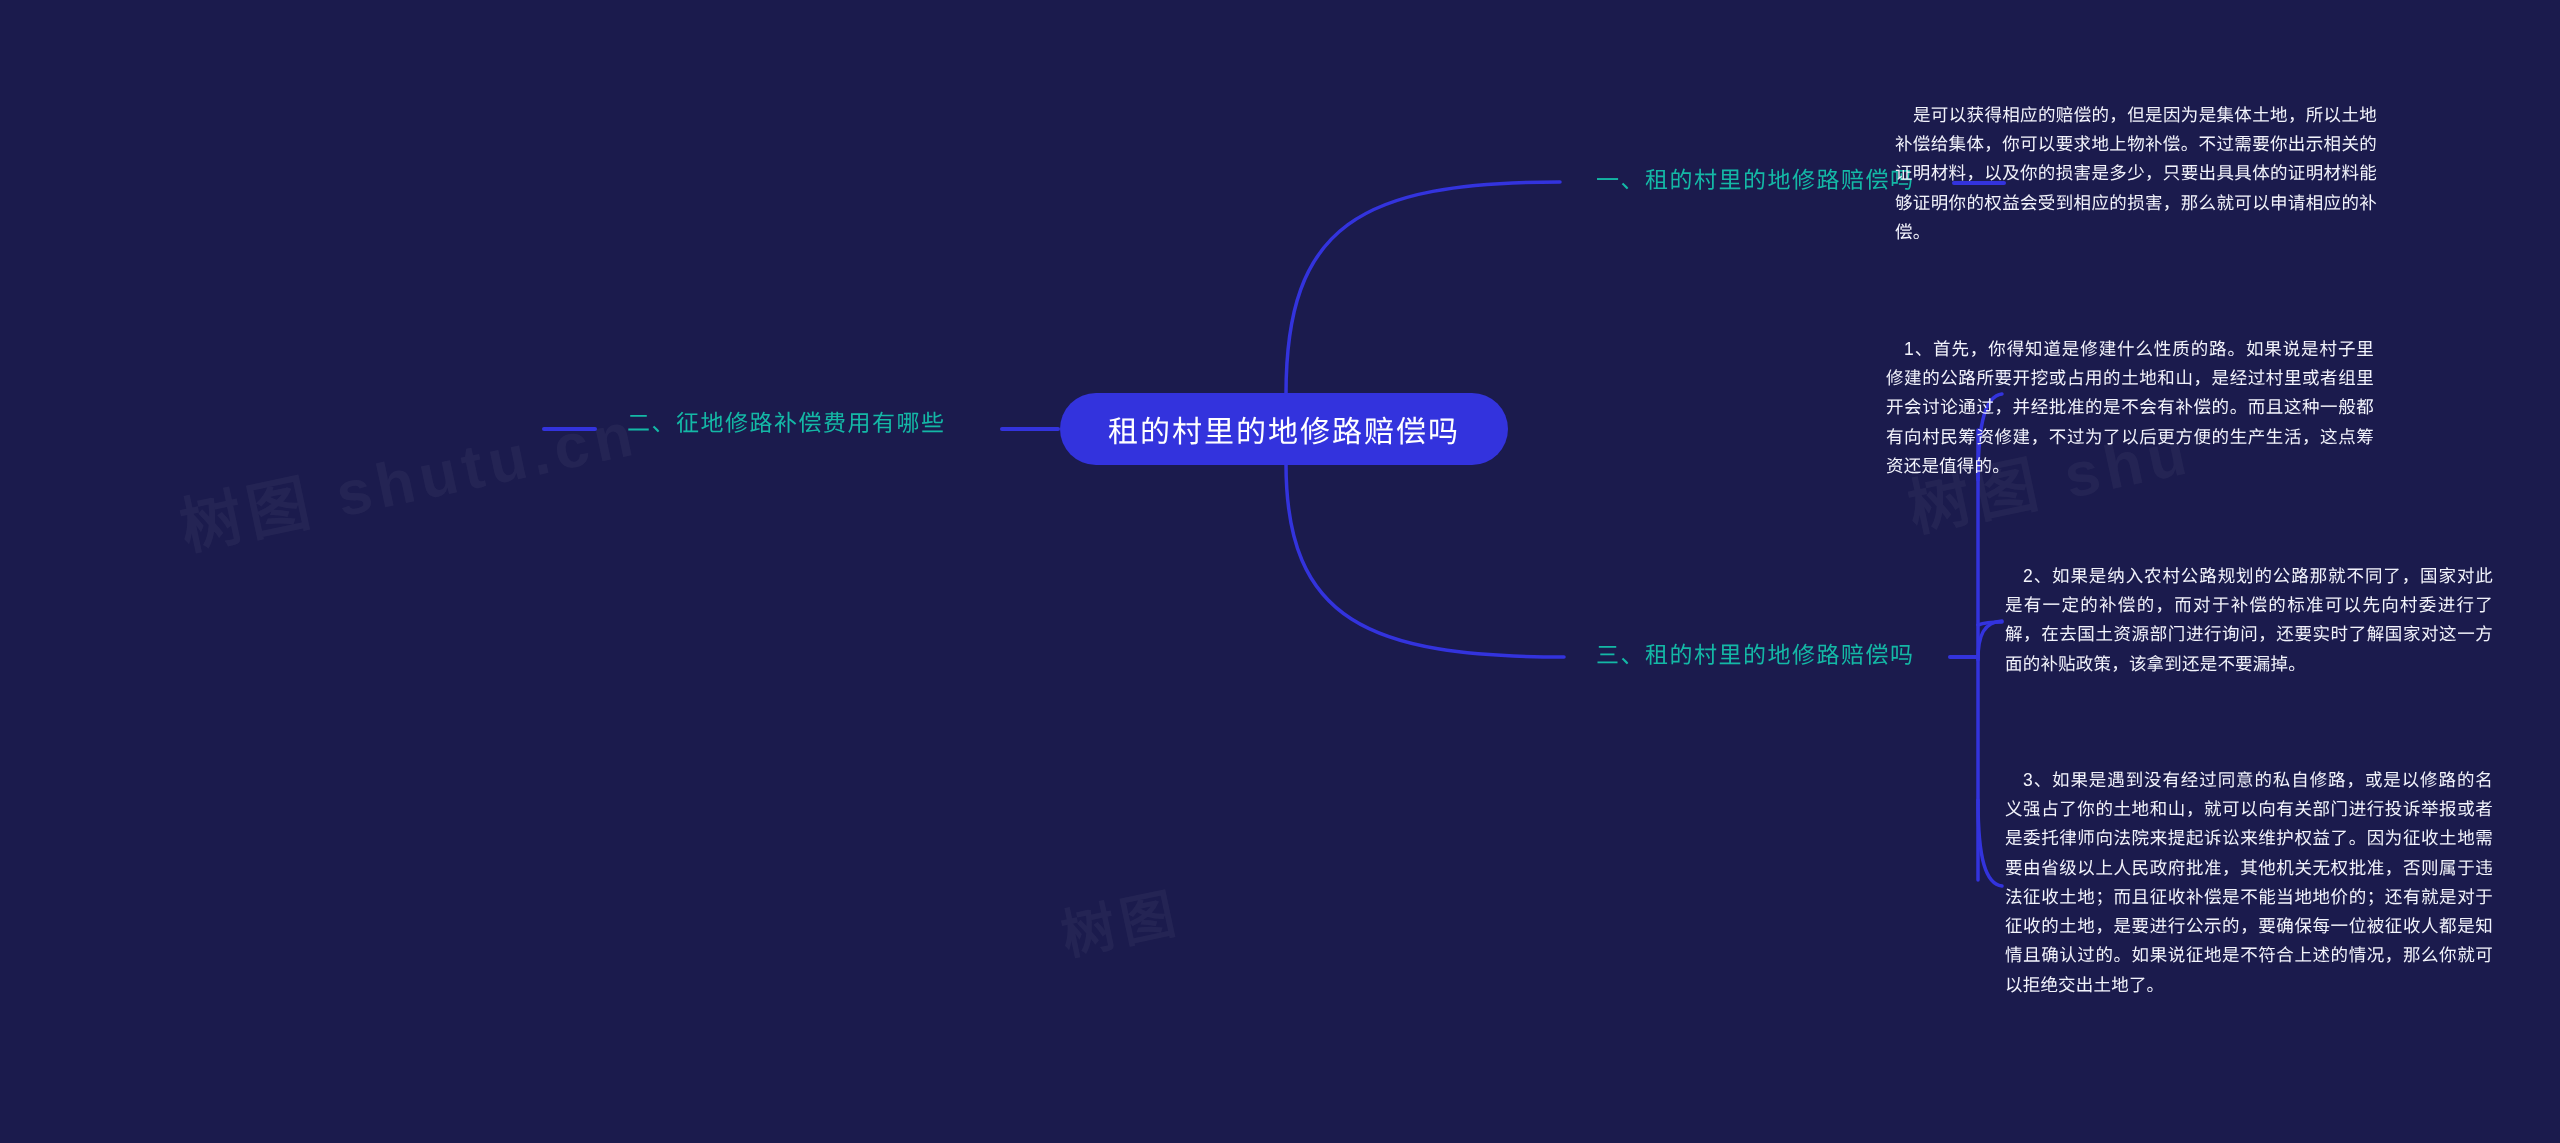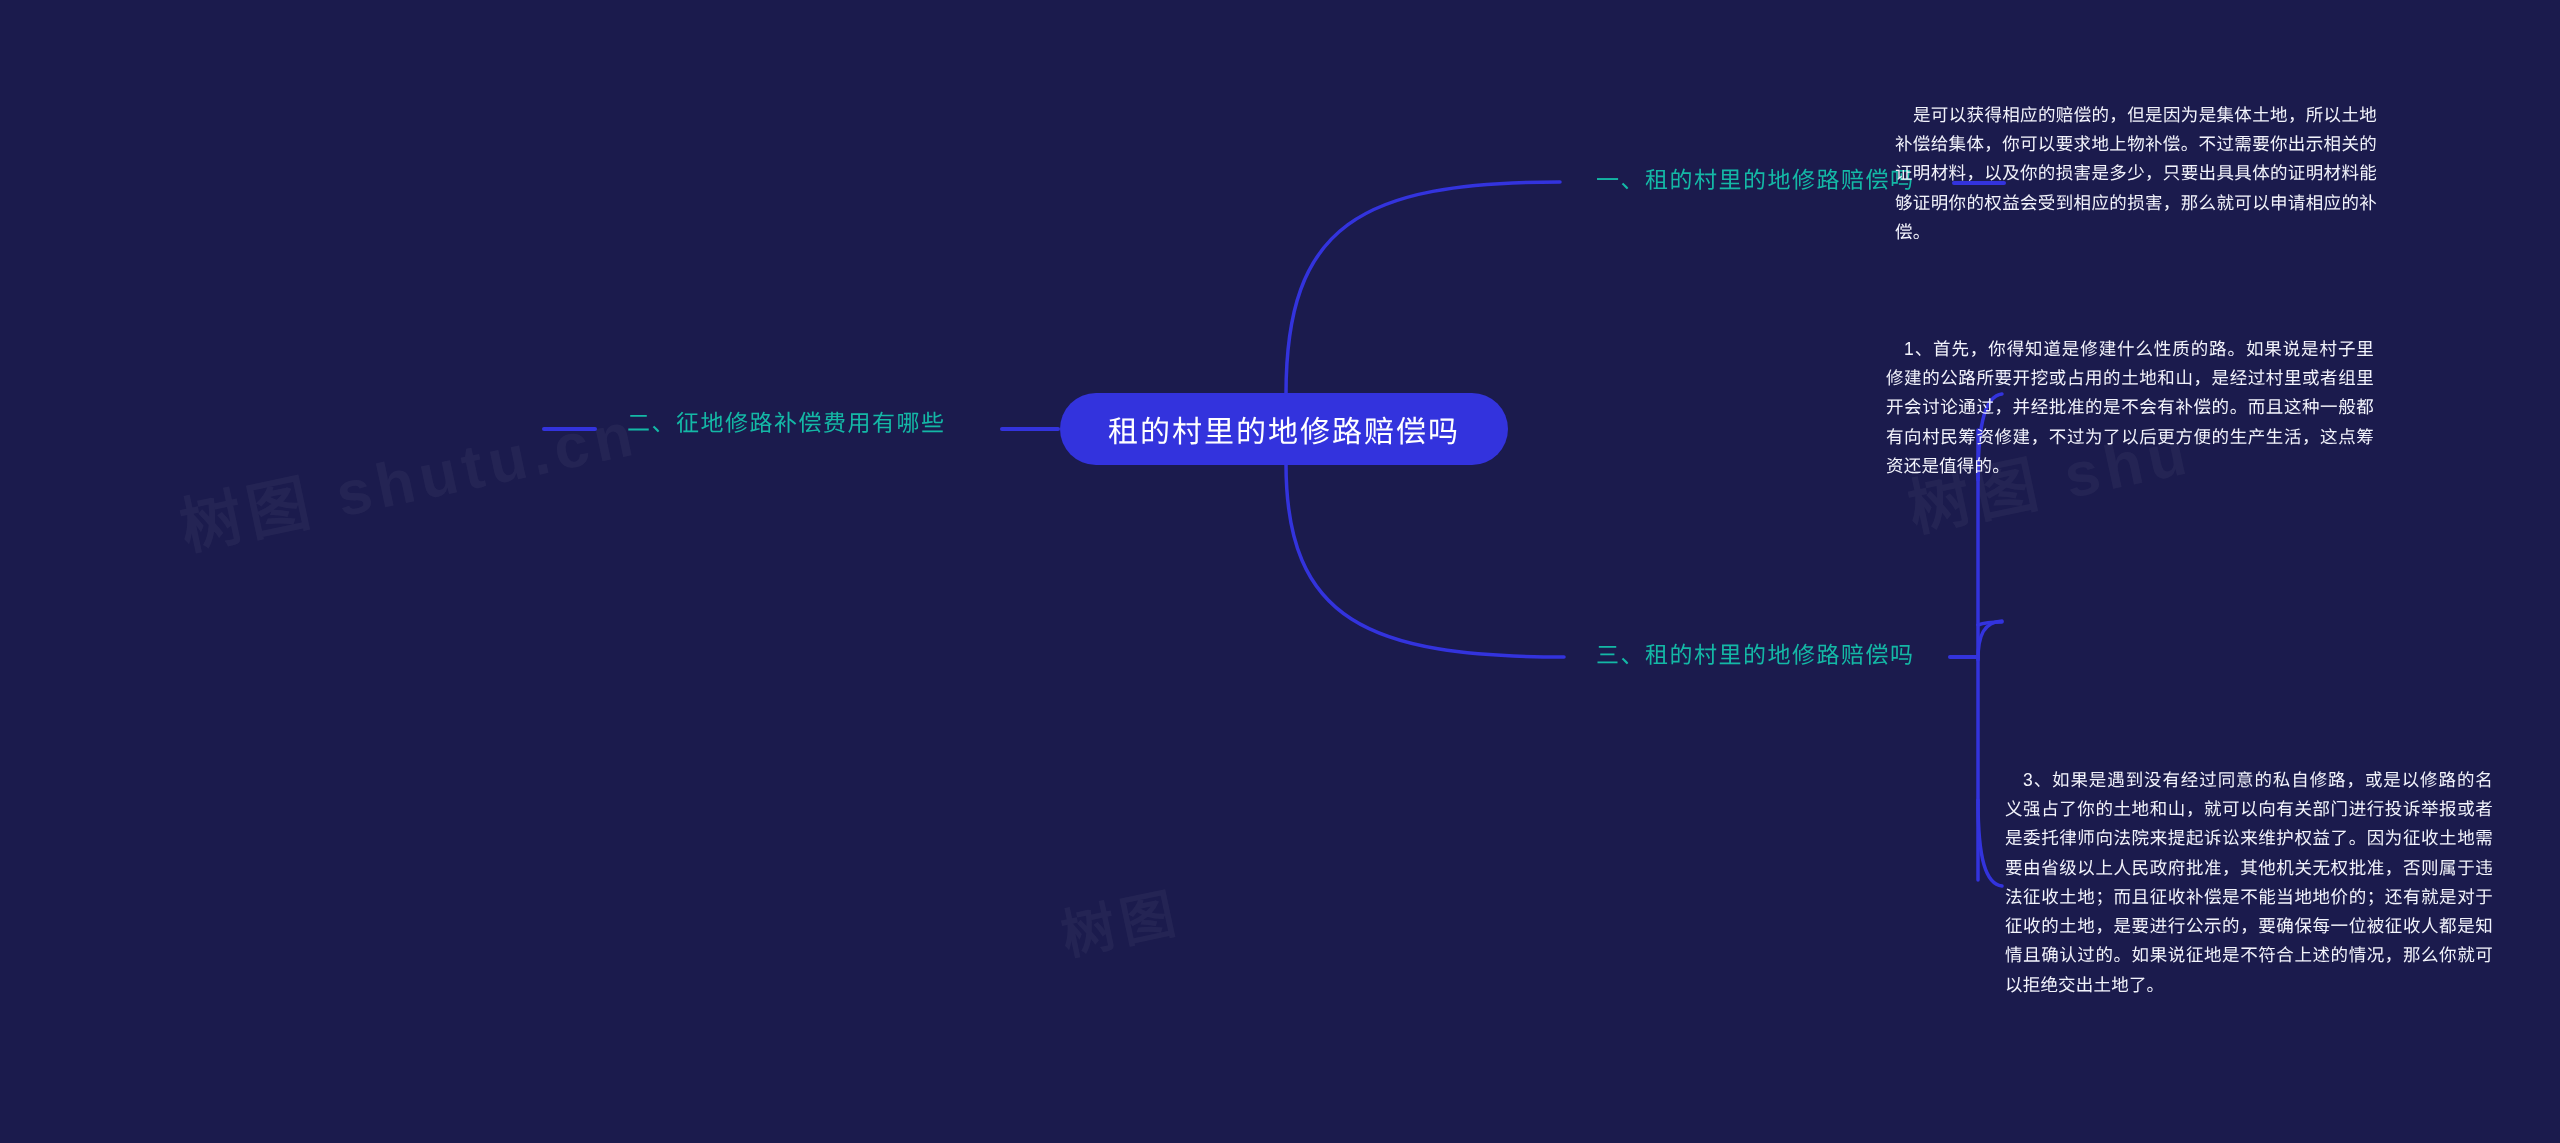--- a/index.html
+++ b/index.html
@@ -132,15 +132,16 @@
   <div class="root-node">
     <span class="root-label">租的村里的地修路赔偿吗</span>
   </div>
 
   <div class="branch-label" id="branch-1">一、租的村里的地修路赔偿吗</div>
   <div class="branch-label" id="branch-2">二、征地修路补偿费用有哪些</div>
   <div class="branch-label" id="branch-3">三、租的村里的地修路赔偿吗</div>
 
   <div class="leaf-block" id="leaf-r1">是可以获得相应的赔偿的，但是因为是集体土地，所以土地补偿给集体，你可以要求地上物补偿。不过需要你出示相关的证明材料，以及你的损害是多少，只要出具具体的证明材料能够证明你的权益会受到相应的损害，那么就可以申请相应的补偿。</div>
   <div class="leaf-block" id="leaf-r2">1、首先，你得知道是修建什么性质的路。如果说是村子里修建的公路所要开挖或占用的土地和山，是经过村里或者组里开会讨论通过，并经批准的是不会有补偿的。而且这种一般都有向村民筹资修建，不过为了以后更方便的生产生活，这点筹资还是值得的。</div>
+  <div class="leaf-block" id="leaf-r3">2、如果是纳入农村公路规划的公路那就不同了，国家对此是有一定的补偿的，而对于补偿的标准可以先向村委进行了解，在去国土资源部门进行询问，还要实时了解国家对这一方面的补贴政策，该拿到还是不要漏掉。</div>
   <div class="leaf-block" id="leaf-r4">3、如果是遇到没有经过同意的私自修路，或是以修路的名义强占了你的土地和山，就可以向有关部门进行投诉举报或者是委托律师向法院来提起诉讼来维护权益了。因为征收土地需要由省级以上人民政府批准，其他机关无权批准，否则属于违法征收土地；而且征收补偿是不能当地地价的；还有就是对于征收的土地，是要进行公示的，要确保每一位被征收人都是知情且确认过的。如果说征地是不符合上述的情况，那么你就可以拒绝交出土地了。</div>
 
 </div>
 
 </body></html>

